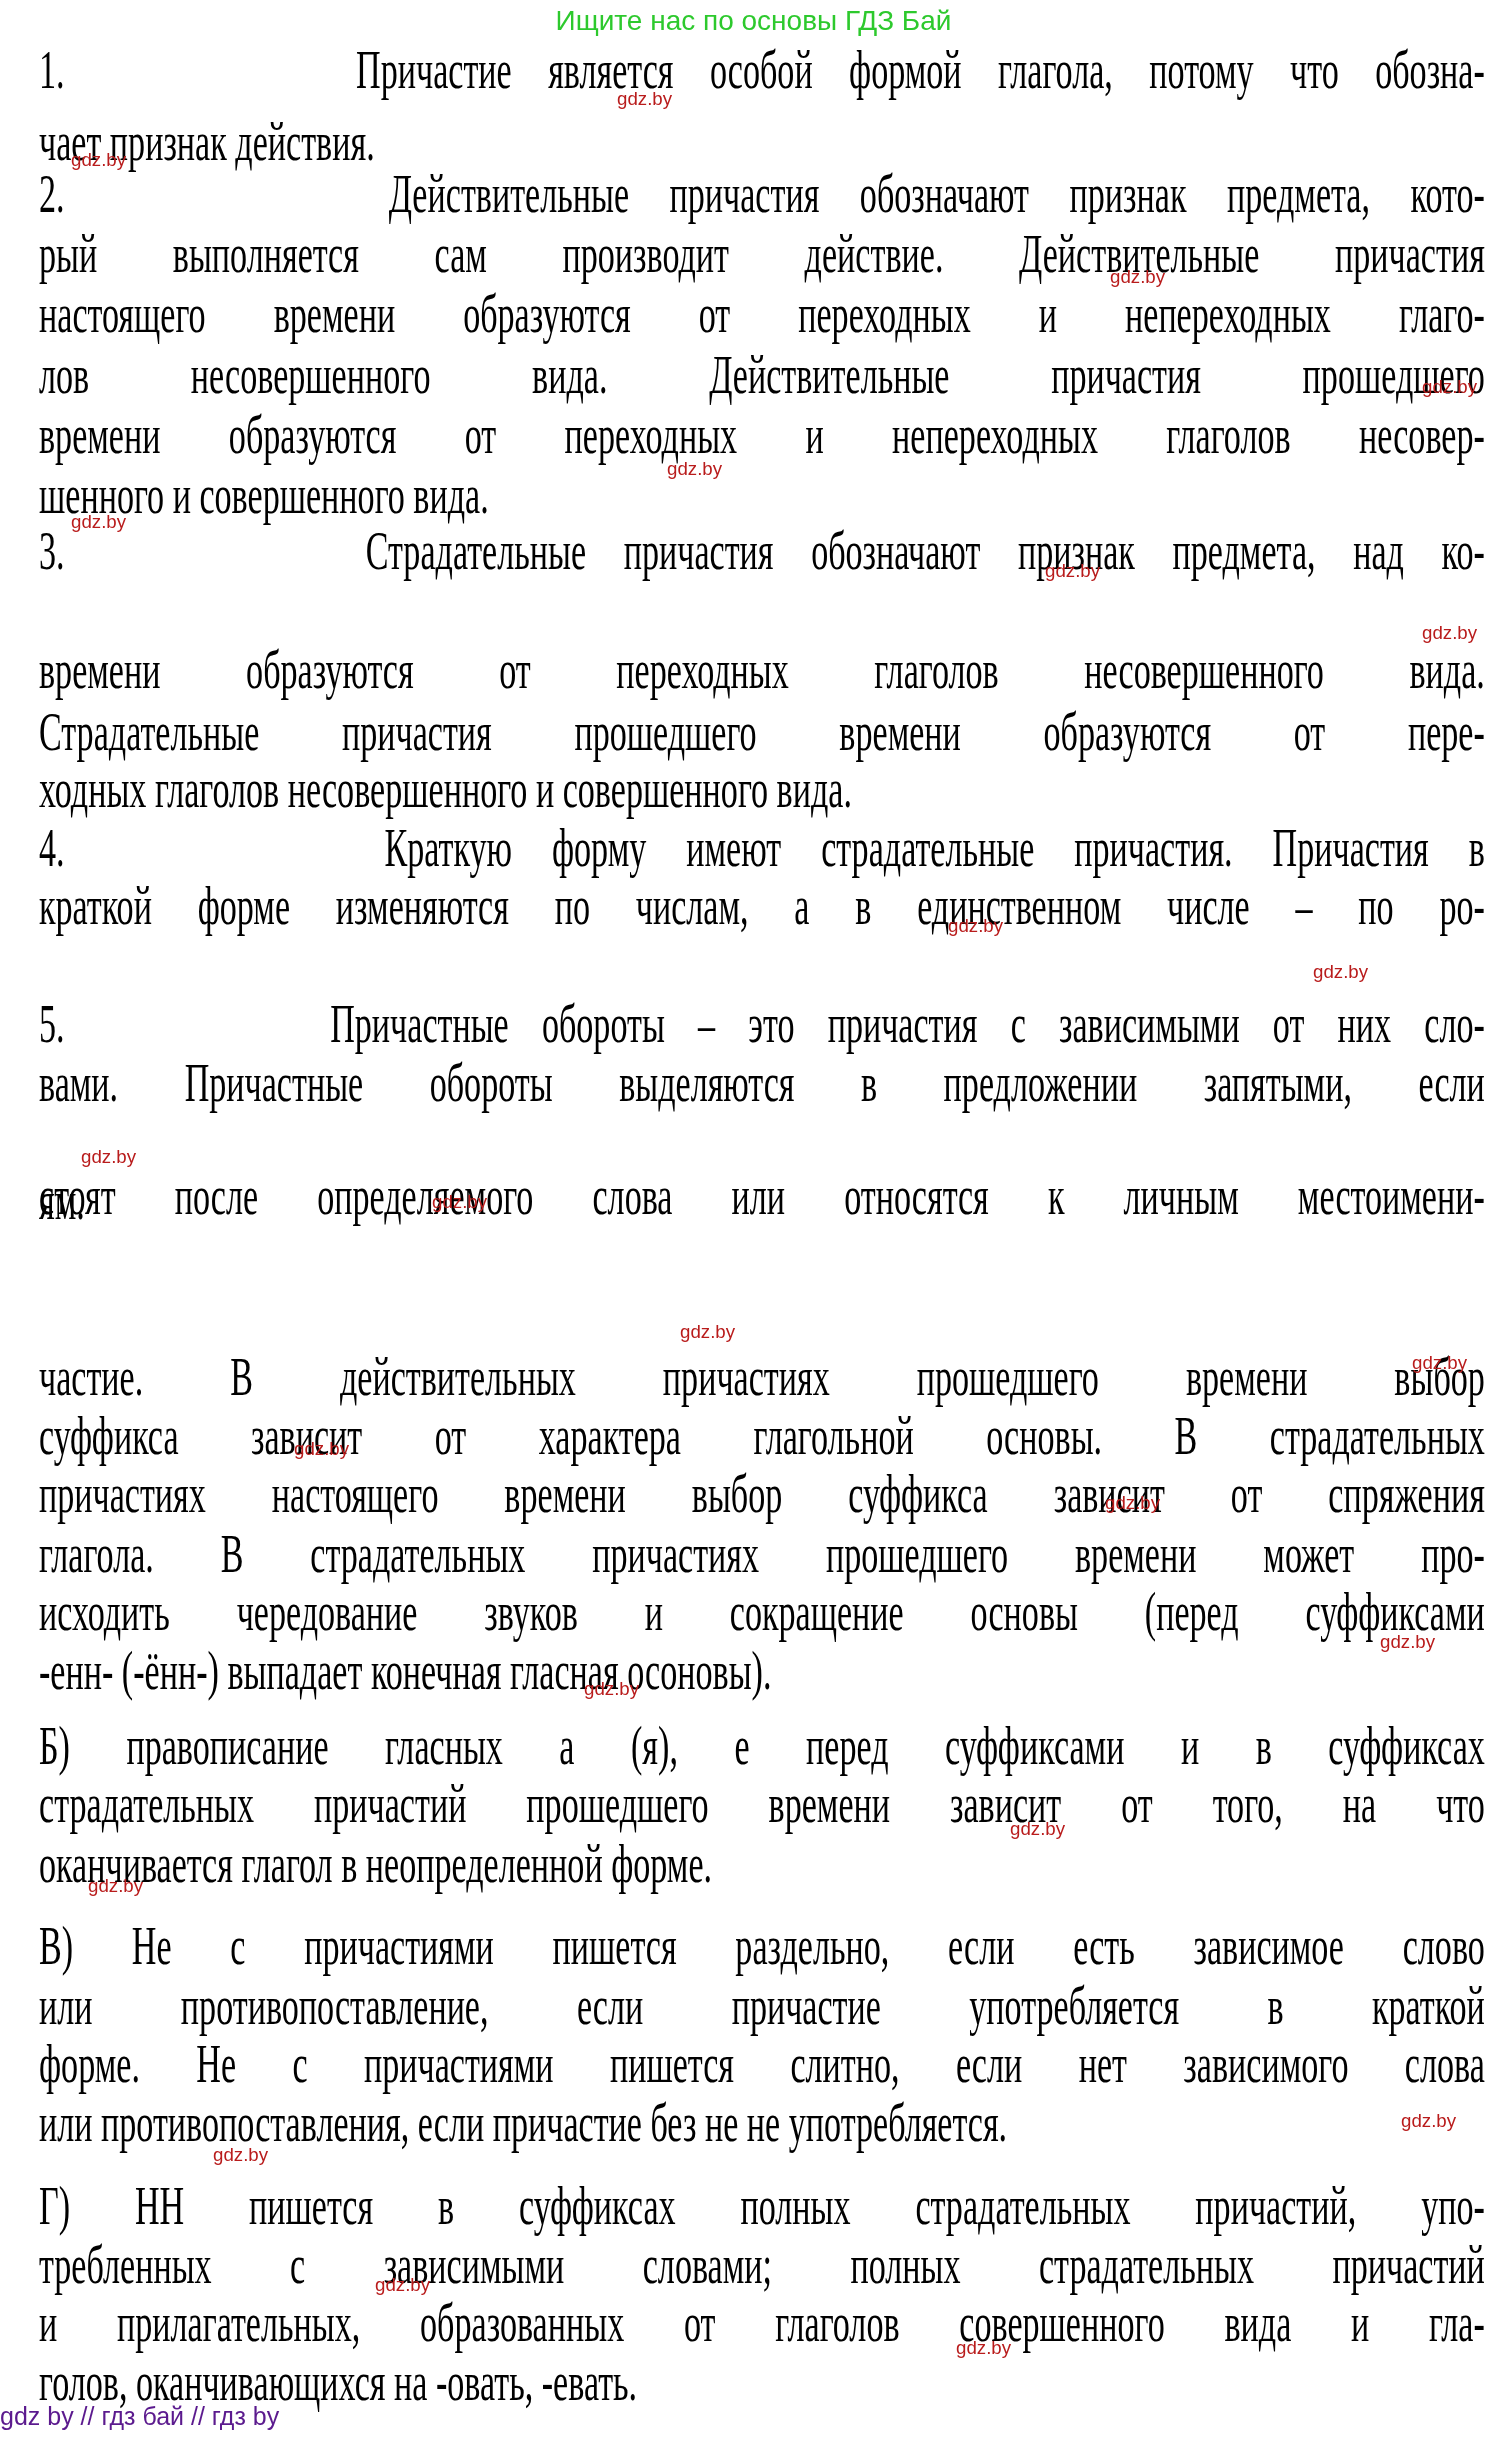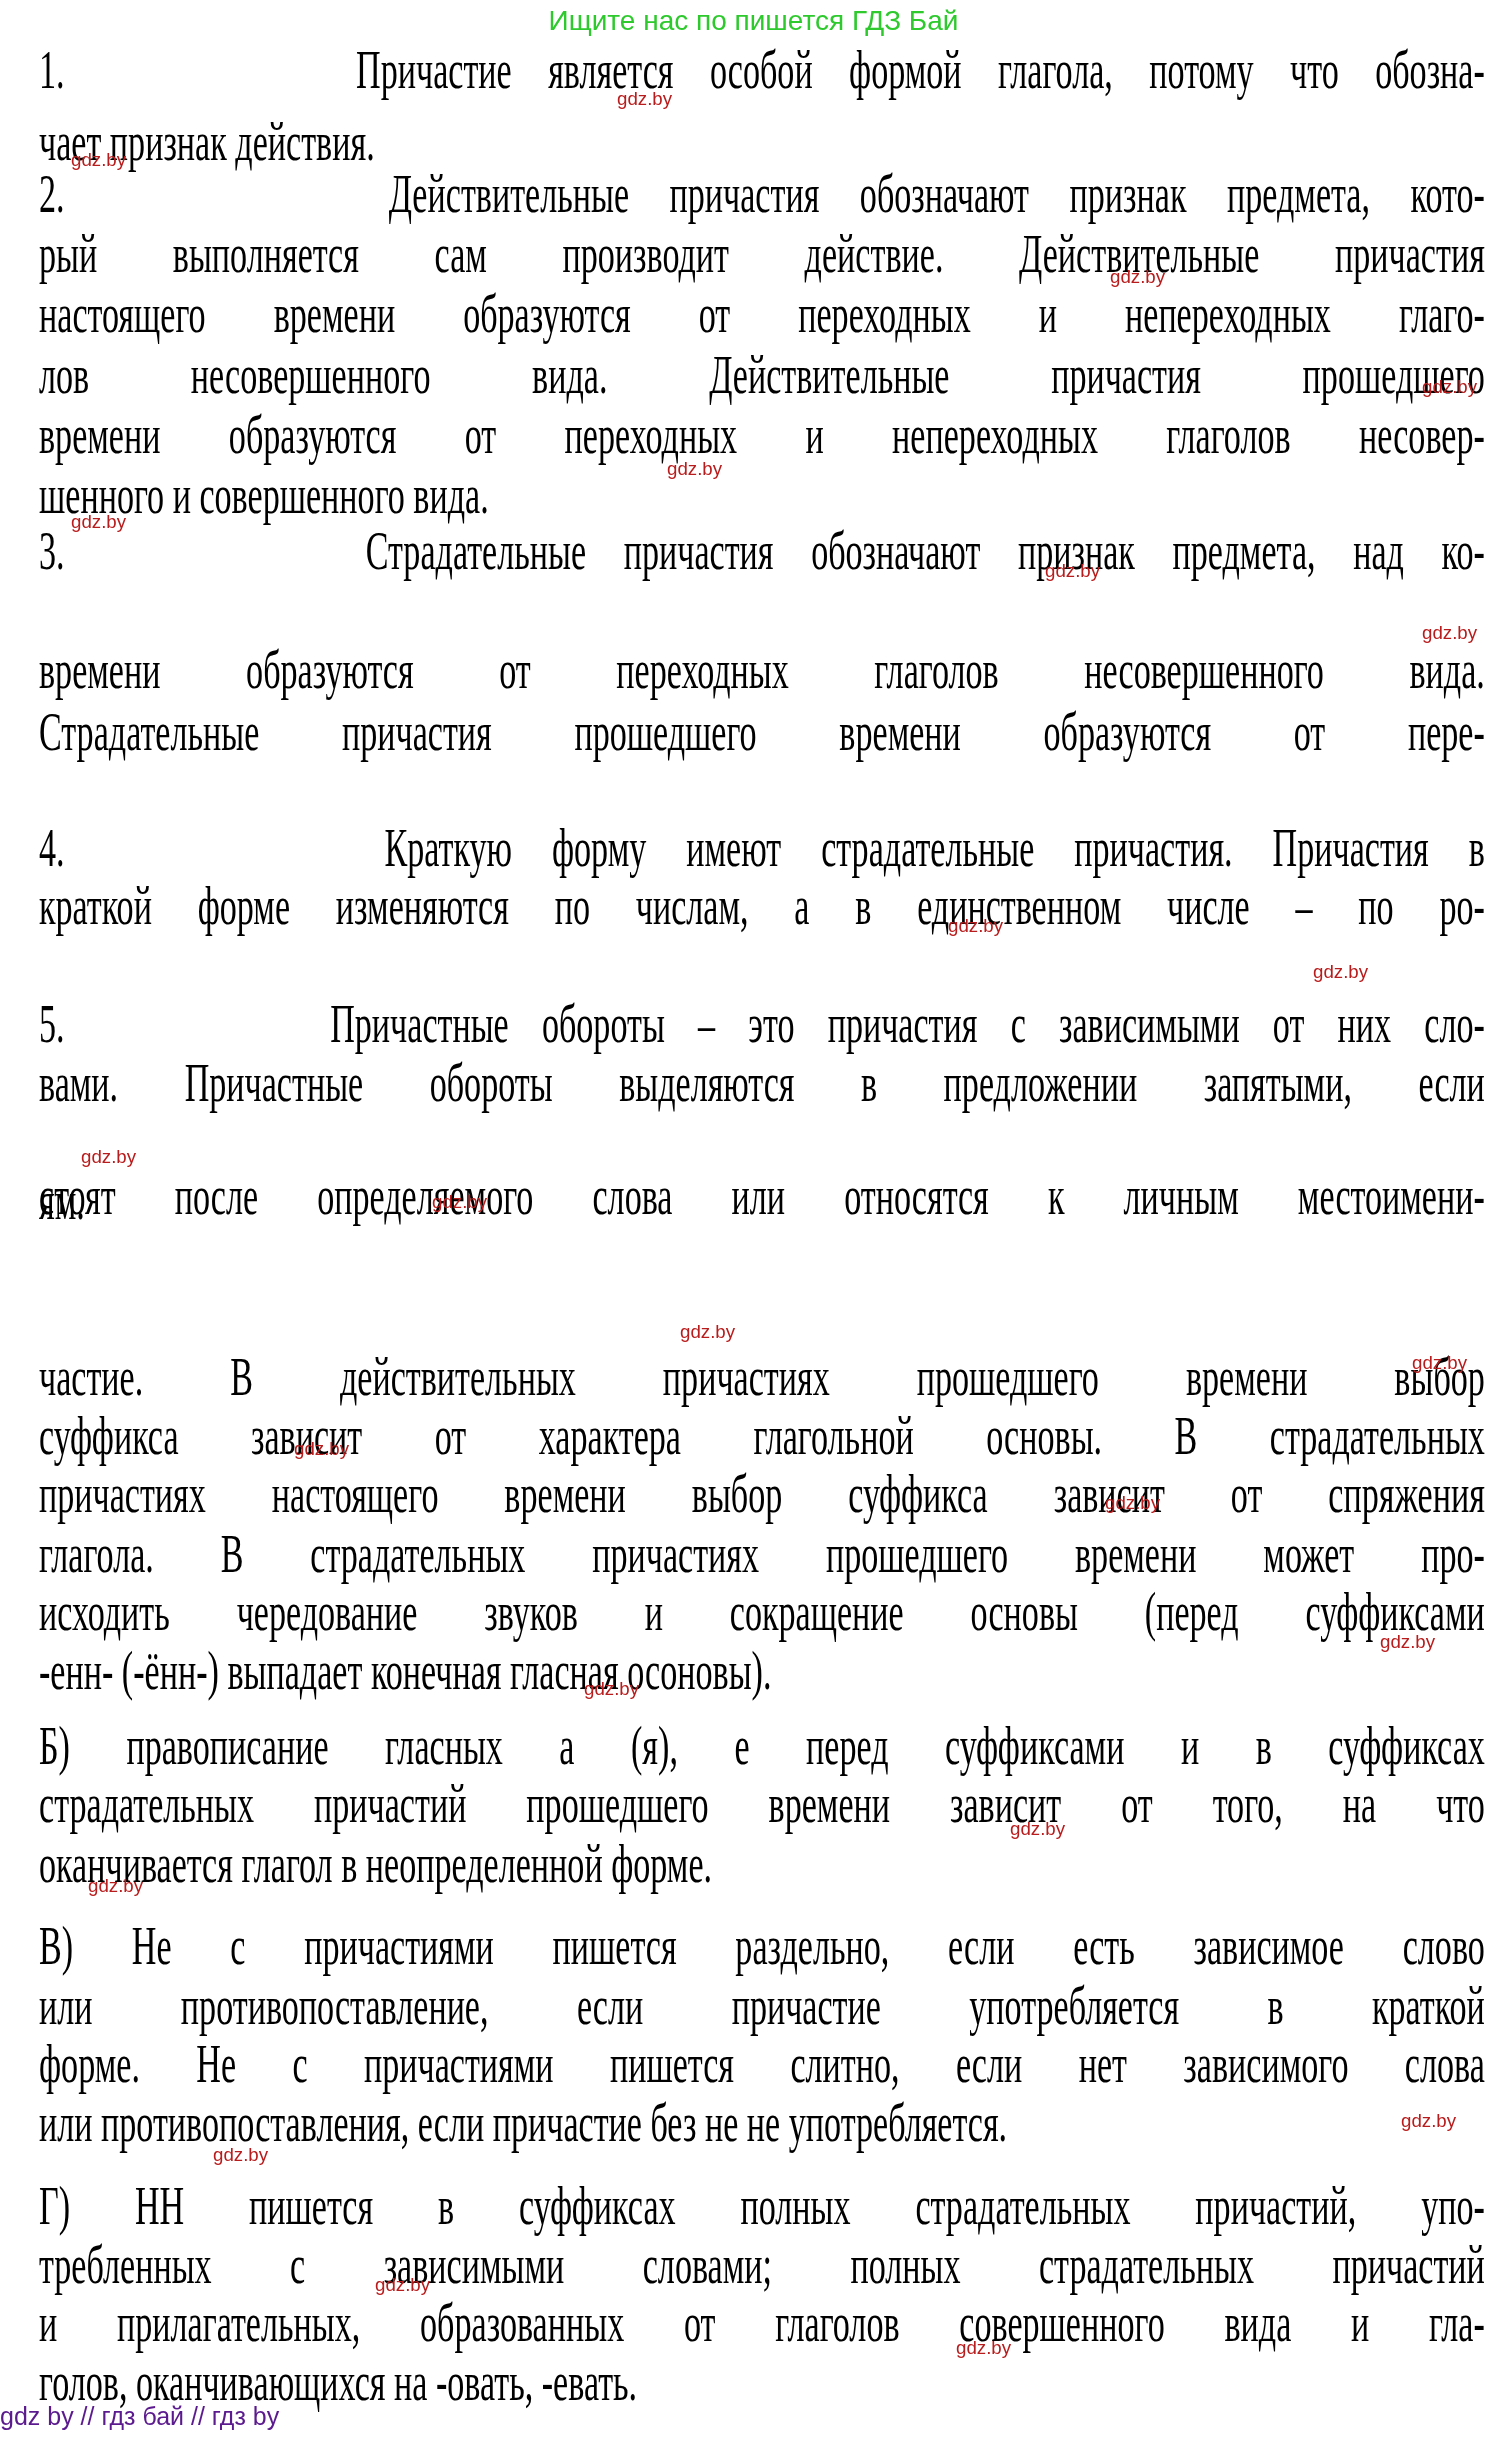--- a/index.html
+++ b/index.html
@@ -14,21 +14,21 @@
       font-size:55px;line-height:55px;white-space:normal;}
   .jt .tx{text-align:justify;text-align-last:justify;}
   .lt .tx{text-align:left;text-align-last:left;}
   .wm{position:absolute;font-family:"Liberation Sans",sans-serif;font-size:18.7px;color:#b91c1c;}
 </style>
 </head>
 <body>
 
 <div id="page">
 
-  <div class="hdr">Ищите нас по пишется ГДЗ Бай</div>
+  <div class="hdr">Ищите нас по основы ГДЗ Бай</div>
 
   <div class="line jt" style="top:42px">
       <span class="tx">1.&nbsp;&nbsp;&nbsp;&nbsp;&nbsp;&nbsp;&nbsp;&nbsp;Причастие является особой формой глагола, потому что обозна-</span>
     </div>
   <div class="line lt" style="top:114px">
       <span class="tx">чает признак действия.</span>
     </div>
   <div class="line jt" style="top:166px">
       <span class="tx">2.&nbsp;&nbsp;&nbsp;&nbsp;&nbsp;&nbsp;&nbsp;&nbsp;Действительные причастия обозначают признак предмета, кото-</span>
     </div>
@@ -48,20 +48,23 @@
       <span class="tx">шенного и совершенного вида.</span>
     </div>
   <div class="line jt" style="top:523px">
       <span class="tx">3.&nbsp;&nbsp;&nbsp;&nbsp;&nbsp;&nbsp;&nbsp;&nbsp;Страдательные причастия обозначают признак предмета, над ко-</span>
     </div>
   <div class="line jt" style="top:642px">
       <span class="tx">времени образуются от переходных глаголов несовершенного вида.</span>
     </div>
   <div class="line jt" style="top:704px">
       <span class="tx">Страдательные причастия прошедшего времени образуются от пере-</span>
+    </div>
+  <div class="line lt" style="top:761px">
+      <span class="tx">ходных глаголов несовершенного и совершенного вида.</span>
     </div>
   <div class="line jt" style="top:820px">
       <span class="tx">4.&nbsp;&nbsp;&nbsp;&nbsp;&nbsp;&nbsp;&nbsp;&nbsp;Краткую форму имеют страдательные причастия. Причастия в</span>
     </div>
   <div class="line jt" style="top:878px">
       <span class="tx">краткой форме изменяются по числам, а в единственном числе – по ро-</span>
     </div>
   <div class="line jt" style="top:996px">
       <span class="tx">5.&nbsp;&nbsp;&nbsp;&nbsp;&nbsp;&nbsp;&nbsp;&nbsp;Причастные обороты – это причастия с зависимыми от них сло-</span>
     </div>

